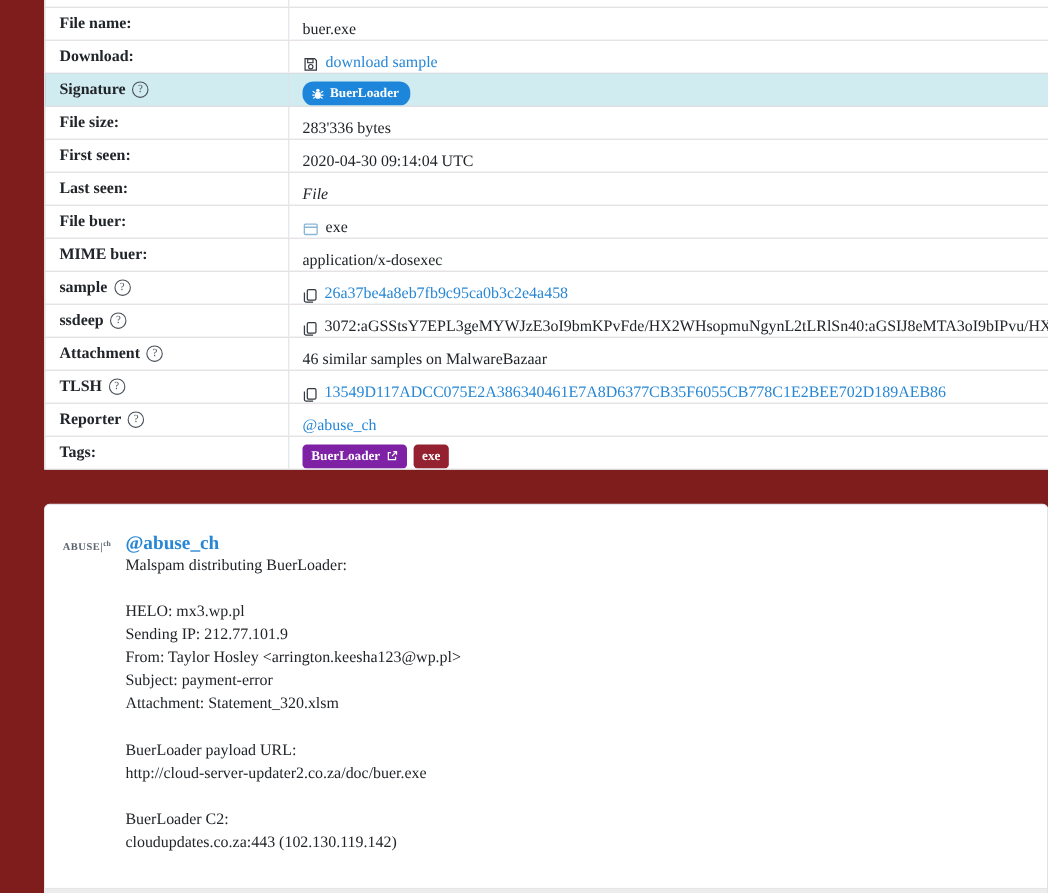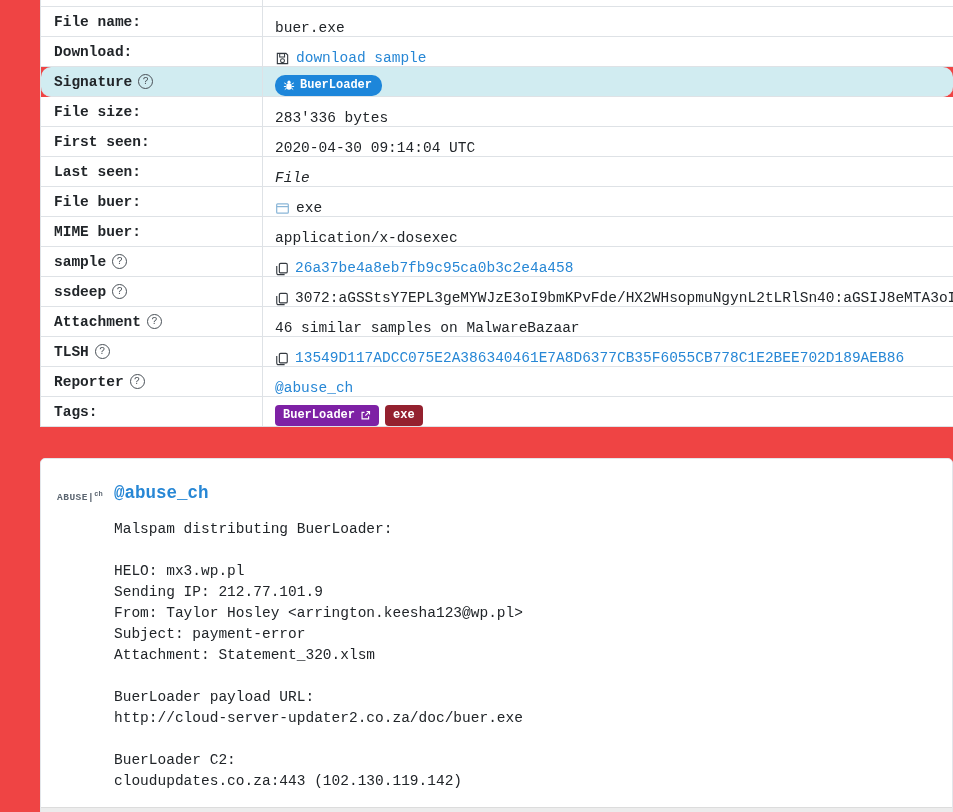--- a/index.html
+++ b/index.html
@@ -1,30 +1,30 @@
 <!DOCTYPE html>
 <html><head>
 <meta charset="utf-8">
 <style>
   * { margin:0; padding:0; box-sizing:border-box; }
   html,body { background:#fff; }
   .page {
     position:relative; width:953px; height:812px; overflow:hidden;
-    background:#ef4444; font-family:Liberation Mono, monospace;
+    background:#7f1d1d; font-family:Liberation Serif, serif;
     color:#212529; font-size:14.5px;
   }
 
   
   .details-table {
     position:absolute; left:40px; top:0; width:913px;
     border-left:1px solid #dee2e6;
   }
   .trow { display:flex; height:30px; border-bottom:1px solid #dee2e6; background:#fff; }
   .trow.partial { height:7px; }
-  .trow.highlight { background:#d1ecf1;border-radius:10px; }
+  .trow.highlight { background:#d1ecf1; }
   .tlabel {
     width:222px; min-width:222px; padding-left:13px; height:100%;
     display:flex; align-items:center; gap:6px;
     font-weight:bold; border-right:1px solid #dee2e6;
   }
   .tvalue {
     flex:1; padding-left:12px; height:100%;
     display:flex; align-items:flex-end; gap:6px;
     white-space:nowrap; overflow:hidden;
   }
@@ -62,21 +62,21 @@
     color:#5b6570; font-weight:bold; letter-spacing:0.5px;
     font-size:9.5px; white-space:nowrap;
   }
   .avatar .sup { font-size:7px; vertical-align:super; letter-spacing:0; }
   .comment-content { flex:1; }
   .comment-author {
     color:#2787d5; font-size:17.5px; font-weight:bold; cursor:pointer;
     display:inline-block;
   }
   .comment-text {
-    margin-top:16px; line-height:21px; white-space:pre-line; color:#212529;
+    margin-top:0; line-height:21px; white-space:pre-line; color:#212529;
   }
   .card-footer {
     position:absolute; top:348px; left:0; width:100%; height:42px;
     background:#ececec; border-top:1px solid #dcdcdc;
     border-radius:0 0 5px 5px;
   }
 </style>
 </head>
 <body>
 

